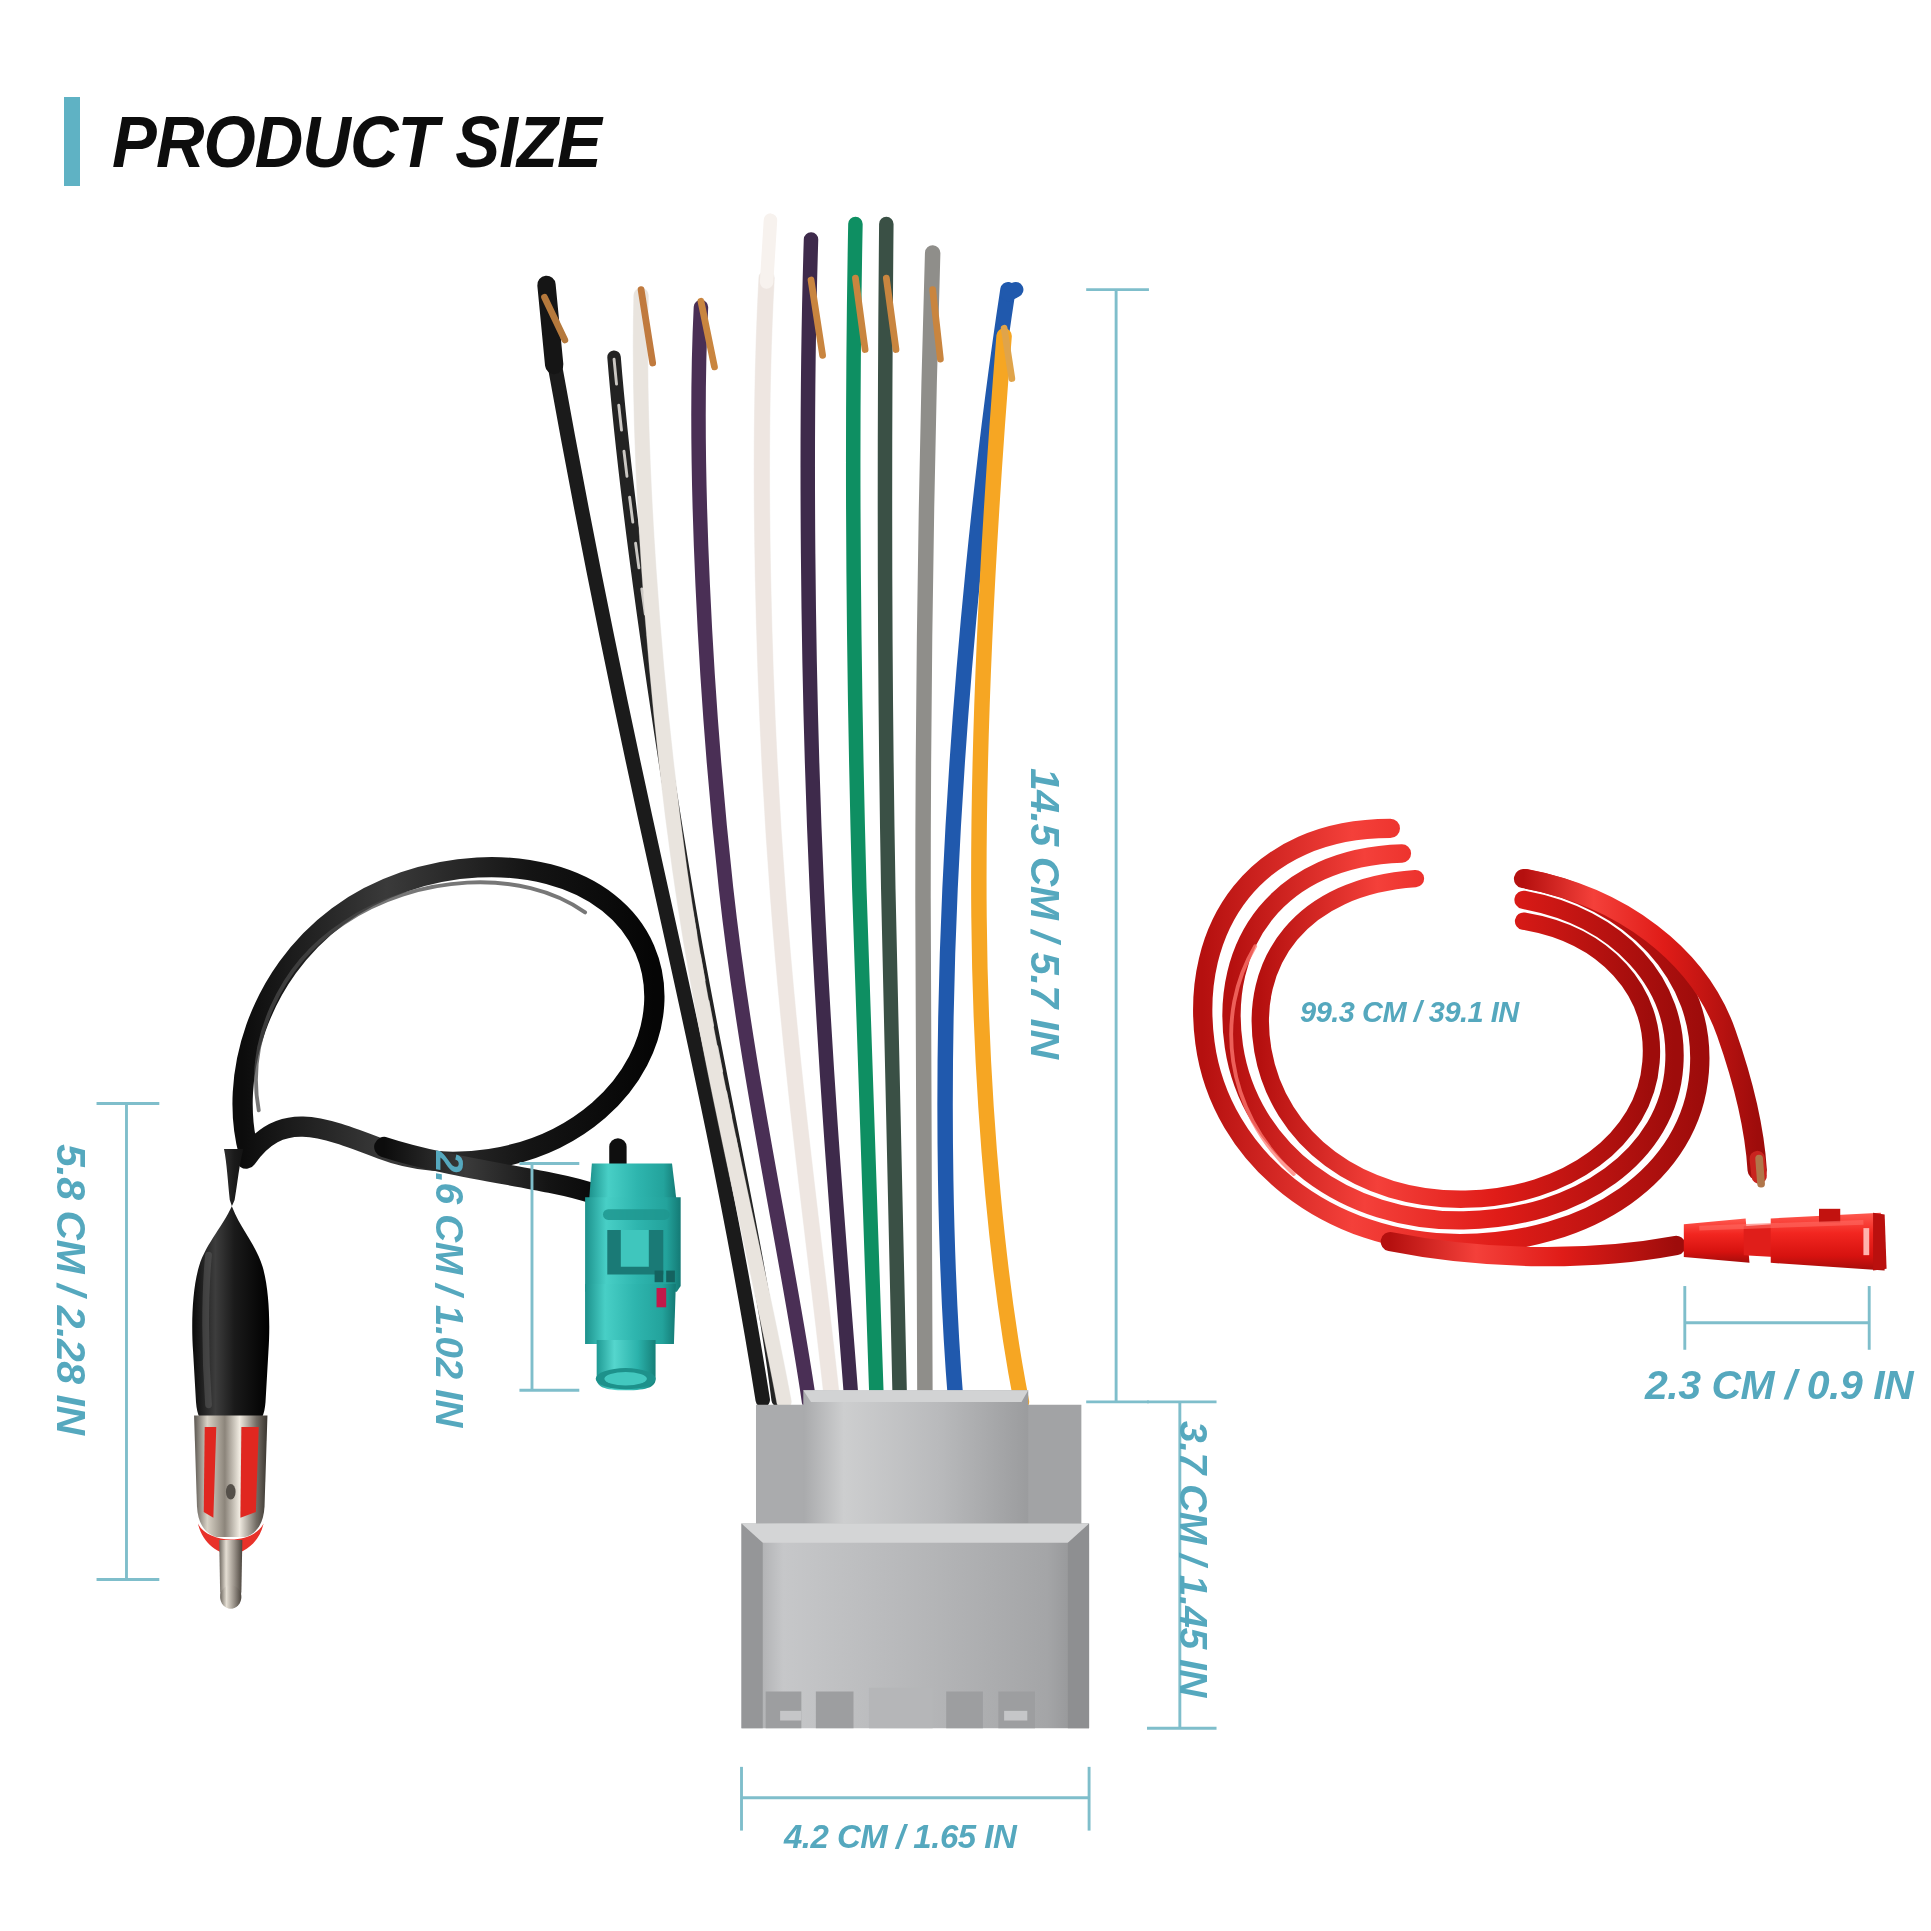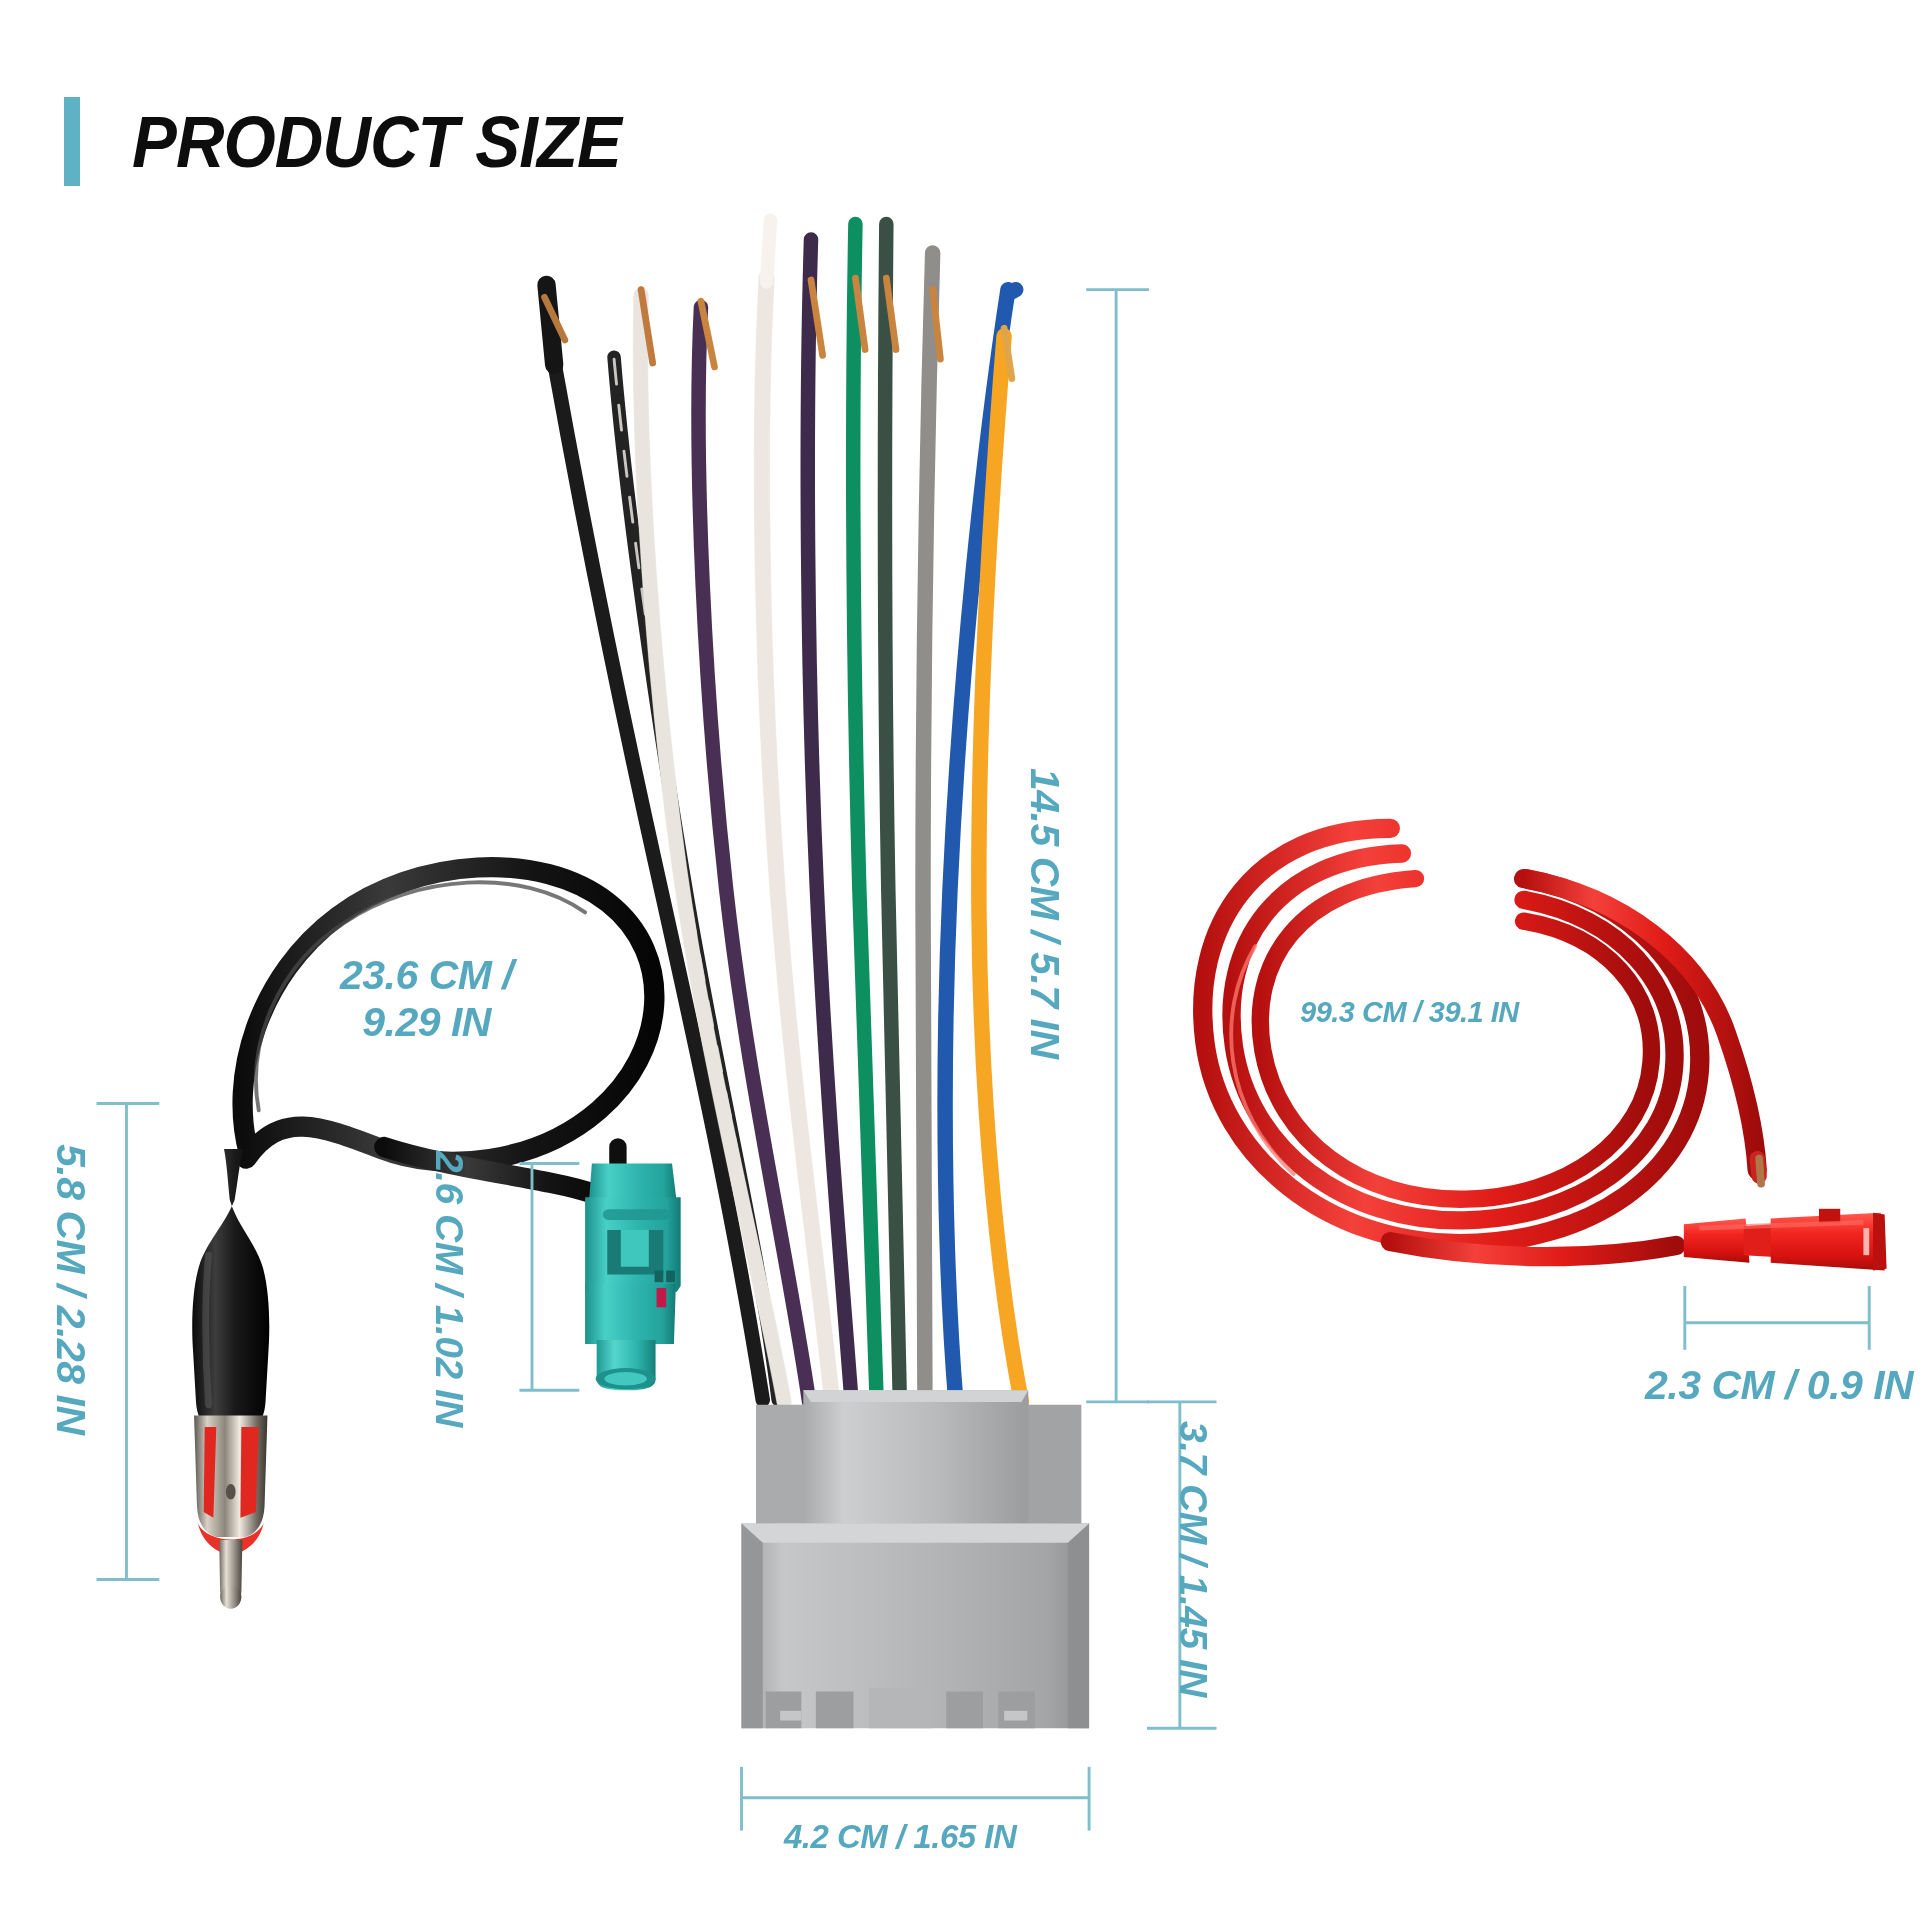--- a/index.html
+++ b/index.html
@@ -23,21 +23,20 @@
   }
 
   
   .header {
     position: absolute;
     left: 64px;
     top: 95px;
     display: flex;
     align-items: center;
     height: 93px;
-    gap: 20px;
   }
   .accent-bar {
     width: 16.4px;
     height: 89px;
     background: #5FB2C4;
     flex: 0 0 auto;
   }
   .page-title {
     margin-left: 32px;
     font-family: "Liberation Sans", sans-serif;
@@ -332,24 +331,20 @@
       </g>
 
       <g stroke="#7FBECB" fill="none">
         <line x1="1745" y1="1332" x2="1745" y2="1398" stroke-width="3"></line>
         <line x1="1936" y1="1332" x2="1936" y2="1398" stroke-width="3"></line>
         <line x1="1745" y1="1370" x2="1936" y2="1370" stroke-width="3"></line>
       </g>
     </g>
   </svg>
 
-  <div class="dim dim-2line" style="left:340px; top:952px; font-size:41px;">
-    <div>23.6 CM /</div>
-    <div>9.29 IN</div>
-  </div>
 
   <div class="dim vert" style="left:93px; top:1144px; font-size:41px; transform: rotate(90deg);">5.8 CM / 2.28 IN</div>
 
   <div class="dim vert" style="left:471px; top:1151px; font-size:39px; transform: rotate(90deg);">2.6 CM / 1.02 IN</div>
 
   <div class="dim vert" style="left:1067px; top:768px; font-size:41px; transform: rotate(90deg);">14.5 CM / 5.7 IN</div>
 
   <div class="dim vert" style="left:1215px; top:1421px; font-size:39px; transform: rotate(90deg);">3.7 CM / 1.45 IN</div>
 
   <div class="dim" style="left:784px; top:1819px; font-size:33px;">4.2 CM / 1.65 IN</div>

